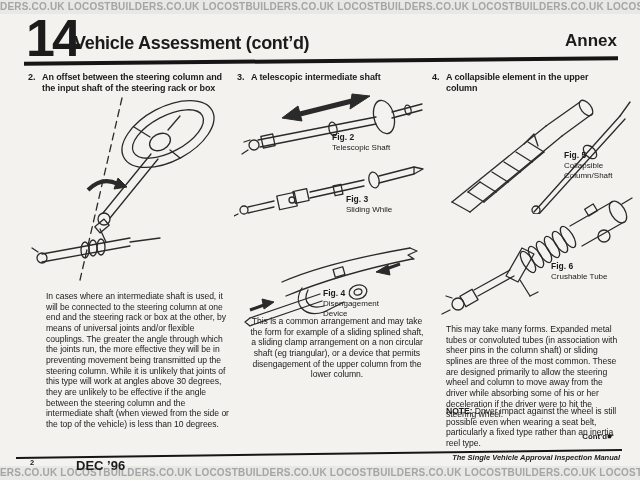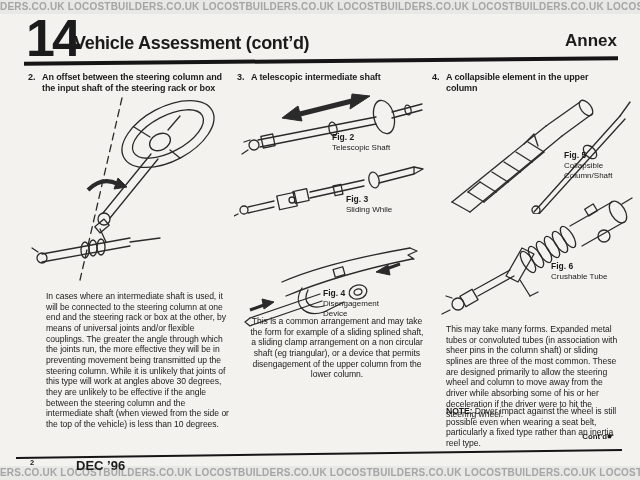--- a/index.html
+++ b/index.html
@@ -251,14 +251,15 @@
     <span class="note-label">NOTE:</span><span> Driver impact against the wheel is still possible even when wearing a seat belt, particularly a fixed type rather than an inertia reel type.</span>
   </div>
 
   <div class="contd">
     <span>Cont’d</span><span>☛</span>
   </div>
 
   <div class="rule-bottom"></div>
   <div class="pg-num">2</div>
   <div class="pg-date">DEC ’96</div>
+  <div class="manual-title">The Single Vehicle Approval Inspection Manual</div>
 
 </div>
 
 </body></html>

